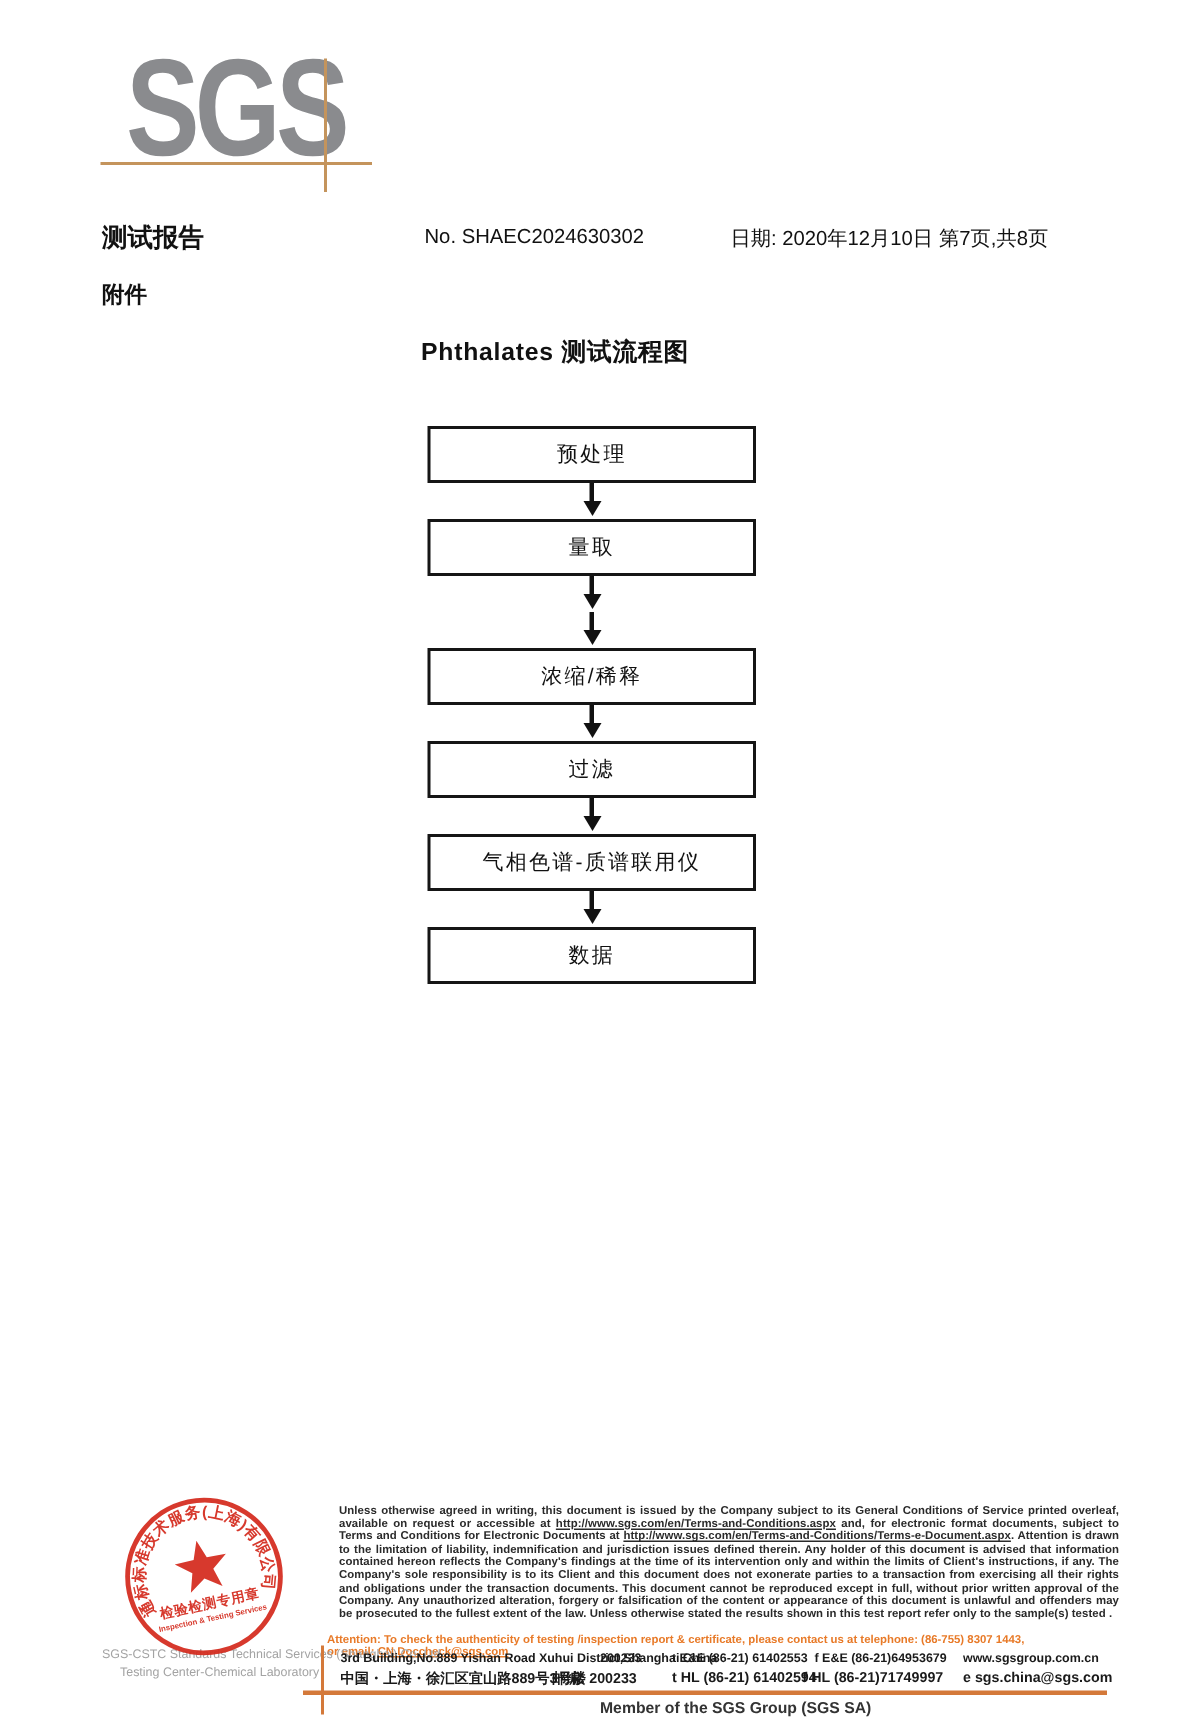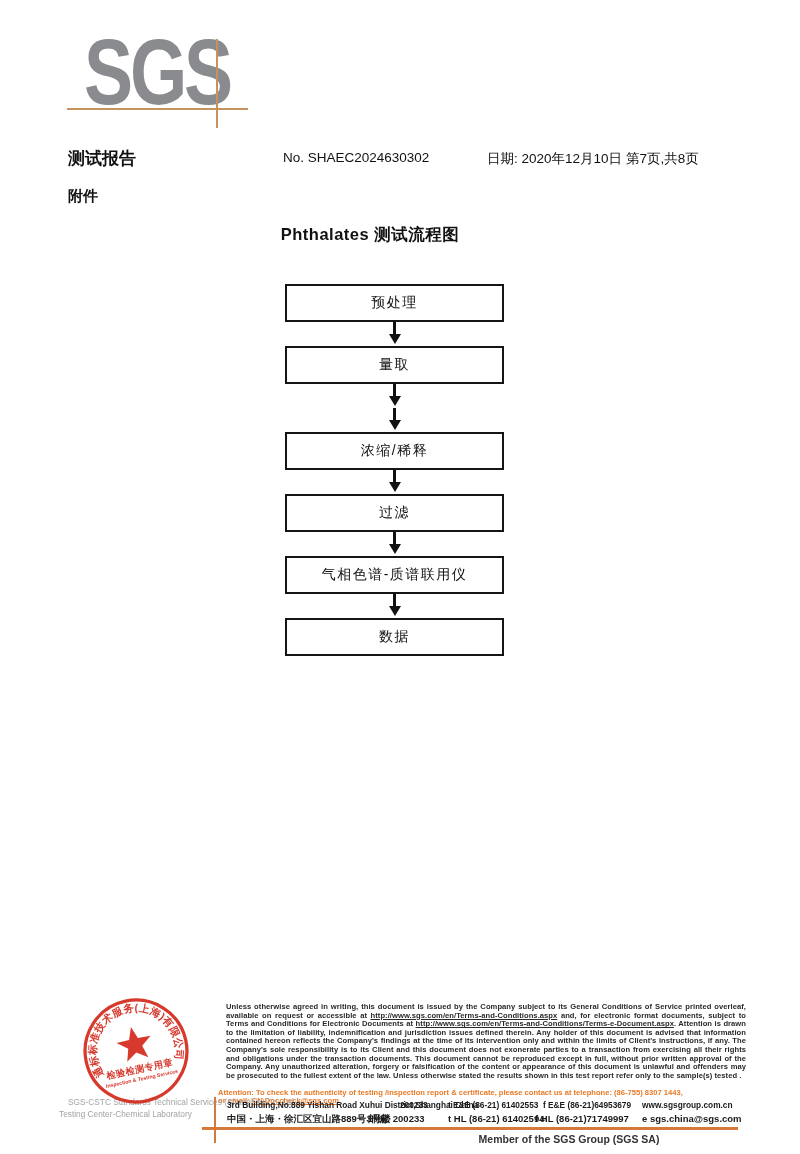--- a/index.html
+++ b/index.html
@@ -32,21 +32,21 @@
     display:flex; align-items:center; justify-content:center;
     font-size:14px; letter-spacing:1.5px; color:#111; background:#fff;
   }
   .flow-arrow{height:24px; display:flex; flex-direction:column; align-items:center; justify-content:flex-start;}
   .arrow-line{width:2.5px; height:13px; background:#111;}
   .arrow-head{width:0; height:0; border-left:6px solid transparent;
     border-right:6px solid transparent; border-top:10px solid #111; margin-top:-1px;}
   
   .stamp-company{position:absolute; color:#a3a3a3; font-size:8.3px; white-space:nowrap; z-index:1;}
   .stamp-company.l1{left:68px; top:1097px;}
-  .stamp-company.l2{left:59px; top:1109px;}
+  .stamp-company.l2{left:80px; top:1109px;}
   .stamp{position:absolute; left:80px; top:995px; width:112px; height:112px;
     transform:rotate(-12deg); z-index:2; opacity:0.93;}
   .stamp svg{overflow:visible;}
   
   .disclaimer{
     position:absolute; left:226px; top:1003px; width:520px;
     font-size:7.6px; line-height:8.6px; font-weight:bold; color:#2a2a2a;
     text-align:justify; letter-spacing:0.05px;
   }
   .disclaimer .u{text-decoration:underline;}
@@ -56,21 +56,21 @@
   }
   .attention .u{text-decoration:underline;}
   .addr{position:absolute; left:218px; top:1100px; width:520px; z-index:3;}
   .addr-row{position:relative; height:13px; font-size:8.3px; font-weight:600; color:#1a1a1a; white-space:nowrap;}
   .addr-row.cn{font-size:9.5px; font-weight:bold;}
   .addr-row span{position:absolute; top:0;}
   .a-c0{left:9px;} .r1 .a-c1{left:182px;} .r1 .a-c2{left:230px;} .r1 .a-c3{left:325px;} .r1 .a-c4{left:424px;}
   .r2 .a-c1{left:117px;padding-left:33px;} .r2 .a-c2{left:230px;} .r2 .a-c3{left:317px;} .r2 .a-c4{left:424px;}
   .foot-vline{position:absolute; left:214px; top:1097px; width:2px; height:46px; background:#d4793a; z-index:4;}
   .foot-hline{position:absolute; left:202px; top:1127px; width:536px; height:2.5px; background:#d4793a; z-index:4;}
-  .member{position:absolute; left:400px; top:1133px; width:338px; text-align:center;
+  .member{position:absolute; left:400px; top:1133px; width:338px; text-align:left;
     font-size:10.5px; font-weight:bold; color:#333;}
 </style>
 </head>
 <body>
 
 <div class="page">
 
   <div class="sgs-logo">SGS</div>
   <div class="logo-hline"></div>
   <div class="logo-vline"></div>

